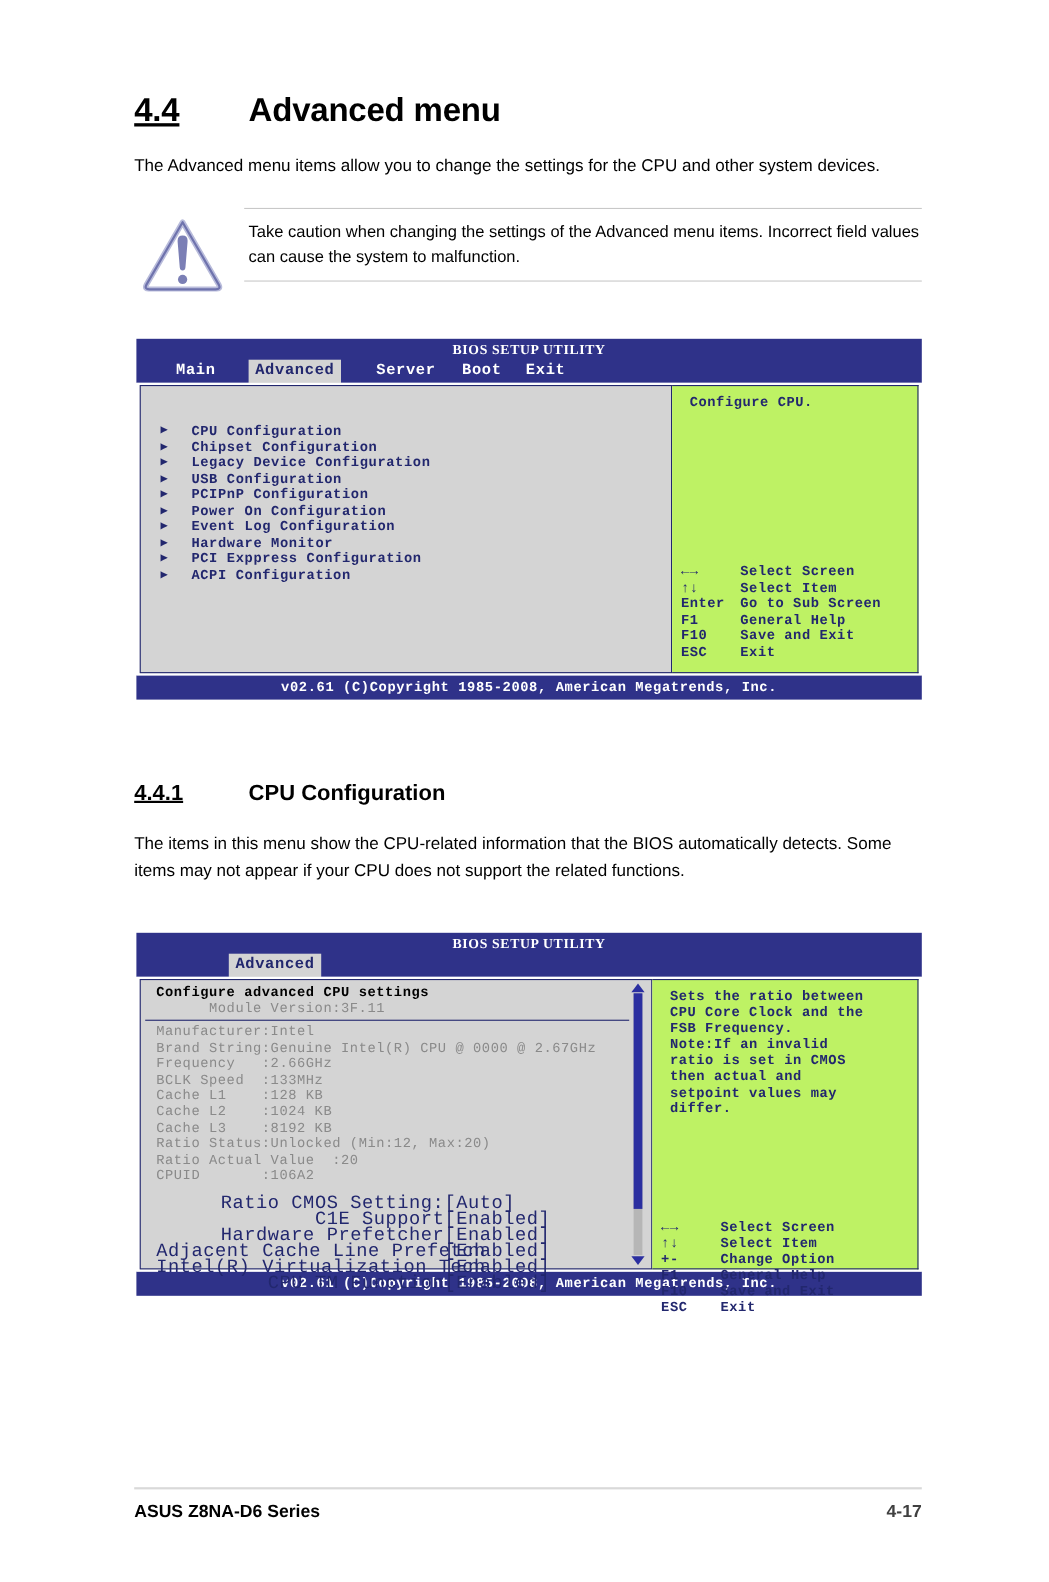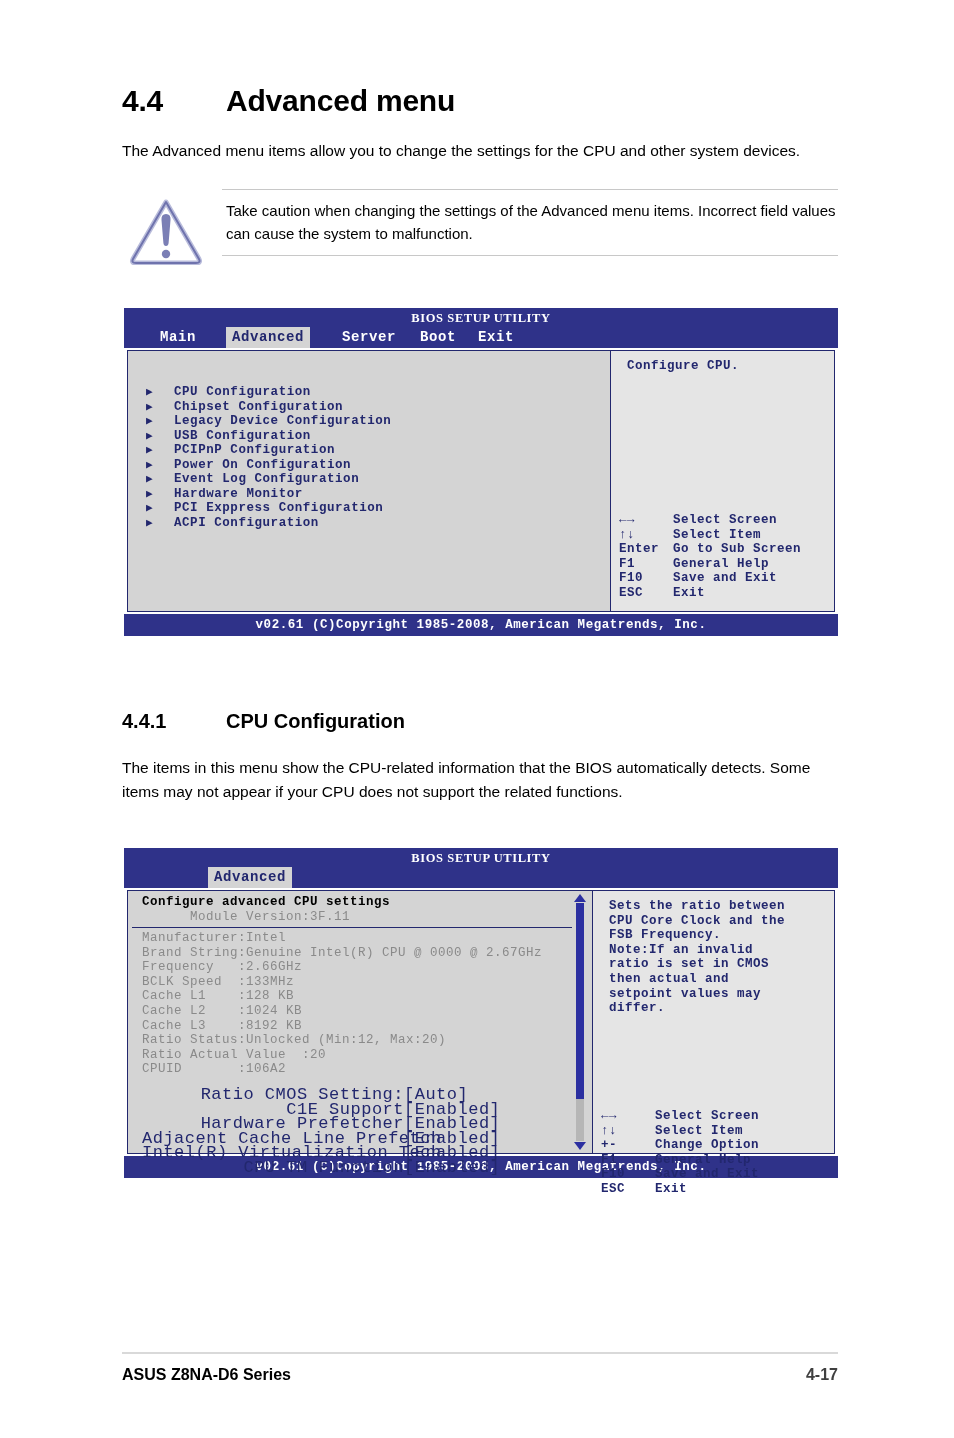--- a/index.html
+++ b/index.html
@@ -24,21 +24,21 @@
   }
 
   
   .sec-heading {
     position: absolute;
     display: flex;
     align-items: baseline;
     font-weight: bold;
     color: #000;
   }
-  .sec-heading .num { display: inline-block; }
+  .sec-heading .num { display: inline-block; text-decoration: underline; }
   .sec-heading .ttl { display: inline-block; }
 
   #heading-44 { left: 122px; top: 84px; font-size: 30px; letter-spacing: -0.2px; }
   #heading-44 .num { width: 104px; }
 
   #heading-441 { left: 122px; top: 710px; font-size: 20px; }
   #heading-441 .num { width: 104px; }
 
   .body-text {
     position: absolute;
@@ -141,21 +141,21 @@
 
   .bios-left {
     position: relative;
     background: #d4d4d4;
     border: 1px solid #22276e;
     box-sizing: border-box;
     flex: 0 0 auto;
   }
   .bios-right {
     position: relative;
-    background: #e5e5e5;
+    background: #bef264;
     border: 1px solid #22276e;
     border-left: none;
     box-sizing: border-box;
     flex: 1 1 auto;
   }
   #bios-screen-1 .bios-left { width: 484px; }
   #bios-screen-2 .bios-left { width: 466px; }
 
   .bios-footer {
     background: #2f3289;

